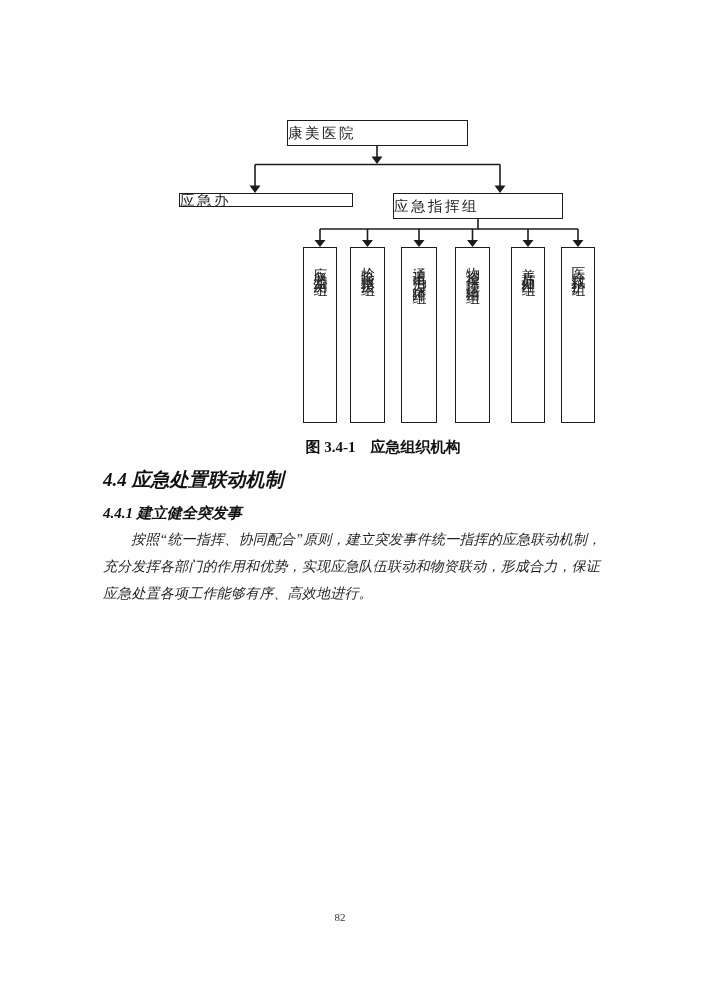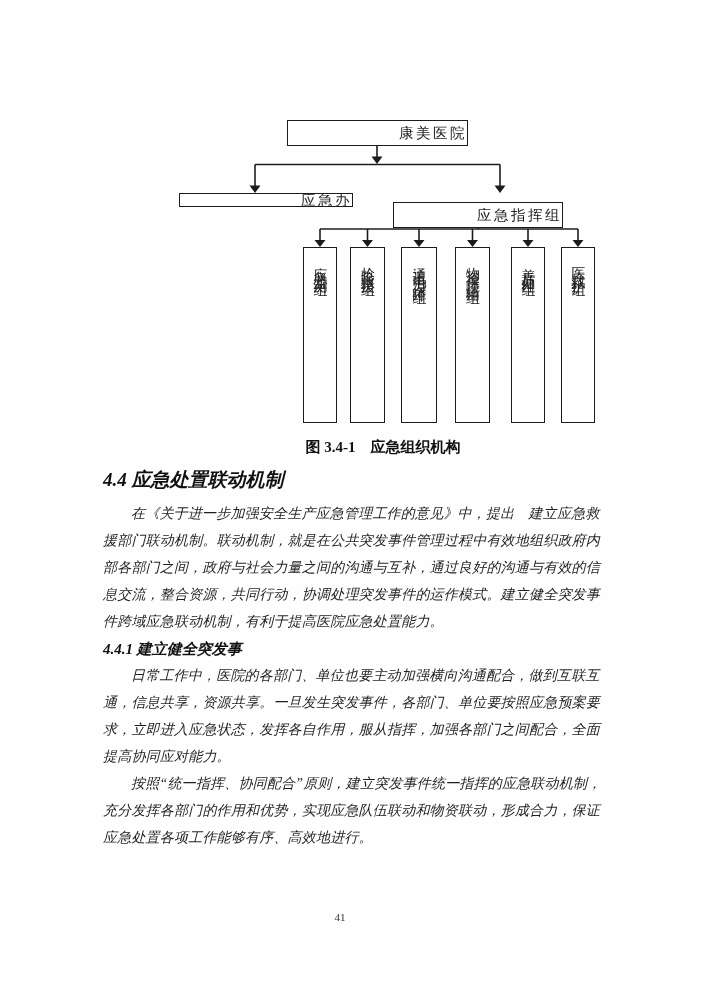--- a/index.html
+++ b/index.html
@@ -9,26 +9,26 @@
     background:#fefefe;
     overflow:hidden;
     font-family:"Liberation Serif","DejaVu Serif",serif;
     color:#1f1f1f;
   }
   
   .connectors{position:absolute;left:0;top:0;width:703px;height:460px;pointer-events:none;}
   .obox{
     position:absolute;box-sizing:border-box;background:#fff;
     border:1.5px solid #1c1c1c;
-    display:flex;align-items:center;justify-content:flex-end;
+    display:flex;align-items:center;justify-content:flex-start;
     font-size:14.5px;letter-spacing:2.5px;color:#222;
   }
   .box-root{left:287px;top:120px;width:181px;height:26px;}
   .box-yjb{left:179px;top:193px;width:174px;height:14px;}
-  .box-zhz{left:393px;top:202px;width:170px;height:26px;}
+  .box-zhz{left:393px;top:193px;width:170px;height:26px;}
   .group-box{
     position:absolute;top:247px;height:176px;box-sizing:border-box;background:#fff;
     border:1.5px solid #1c1c1c;
     display:flex;justify-content:center;padding-top:8px;
   }
   .group-box span{
     writing-mode:vertical-rl;text-orientation:upright;
     font-size:14px;letter-spacing:4px;line-height:1.15;color:#222;
   }
   .gb1{left:303px;width:34px;}
@@ -121,31 +121,22 @@
     </div>
     <div class="group-box gb6">
       <span>医疗救护组</span>
     </div>
 
     <div class="fig-caption">图 3.4-1　应急组织机构</div>
   </div>
 
   <div class="content">
     <h2>4.4 应急处置联动机制</h2>
-    <p>在《关于进一步加强安全生产应急管理工作的意见》中，提出　建立应急救
-援部门联动机制。联动机制，就是在公共突发事件管理过程中有效地组织政府内
-部各部门之间，政府与社会力量之间的沟通与互补，通过良好的沟通与有效的信
-息交流，整合资源，共同行动，协调处理突发事件的运作模式。建立健全突发事
-件跨域应急联动机制，有利于提高医院应急处置能力。</p>
 
     <h3>4.4.1 建立健全突发事</h3>
-    <p>日常工作中，医院的各部门、单位也要主动加强横向沟通配合，做到互联互
-通，信息共享，资源共享。一旦发生突发事件，各部门、单位要按照应急预案要
-求，立即进入应急状态，发挥各自作用，服从指挥，加强各部门之间配合，全面
-提高协同应对能力。</p>
 
     <p>按照“统一指挥、协同配合”原则，建立突发事件统一指挥的应急联动机制，
 充分发挥各部门的作用和优势，实现应急队伍联动和物资联动，形成合力，保证
 应急处置各项工作能够有序、高效地进行。</p>
   </div>
 
-  <div class="page-footer">41</div>
+  <div class="page-footer">82</div>
 </div>
 
 </body></html>

